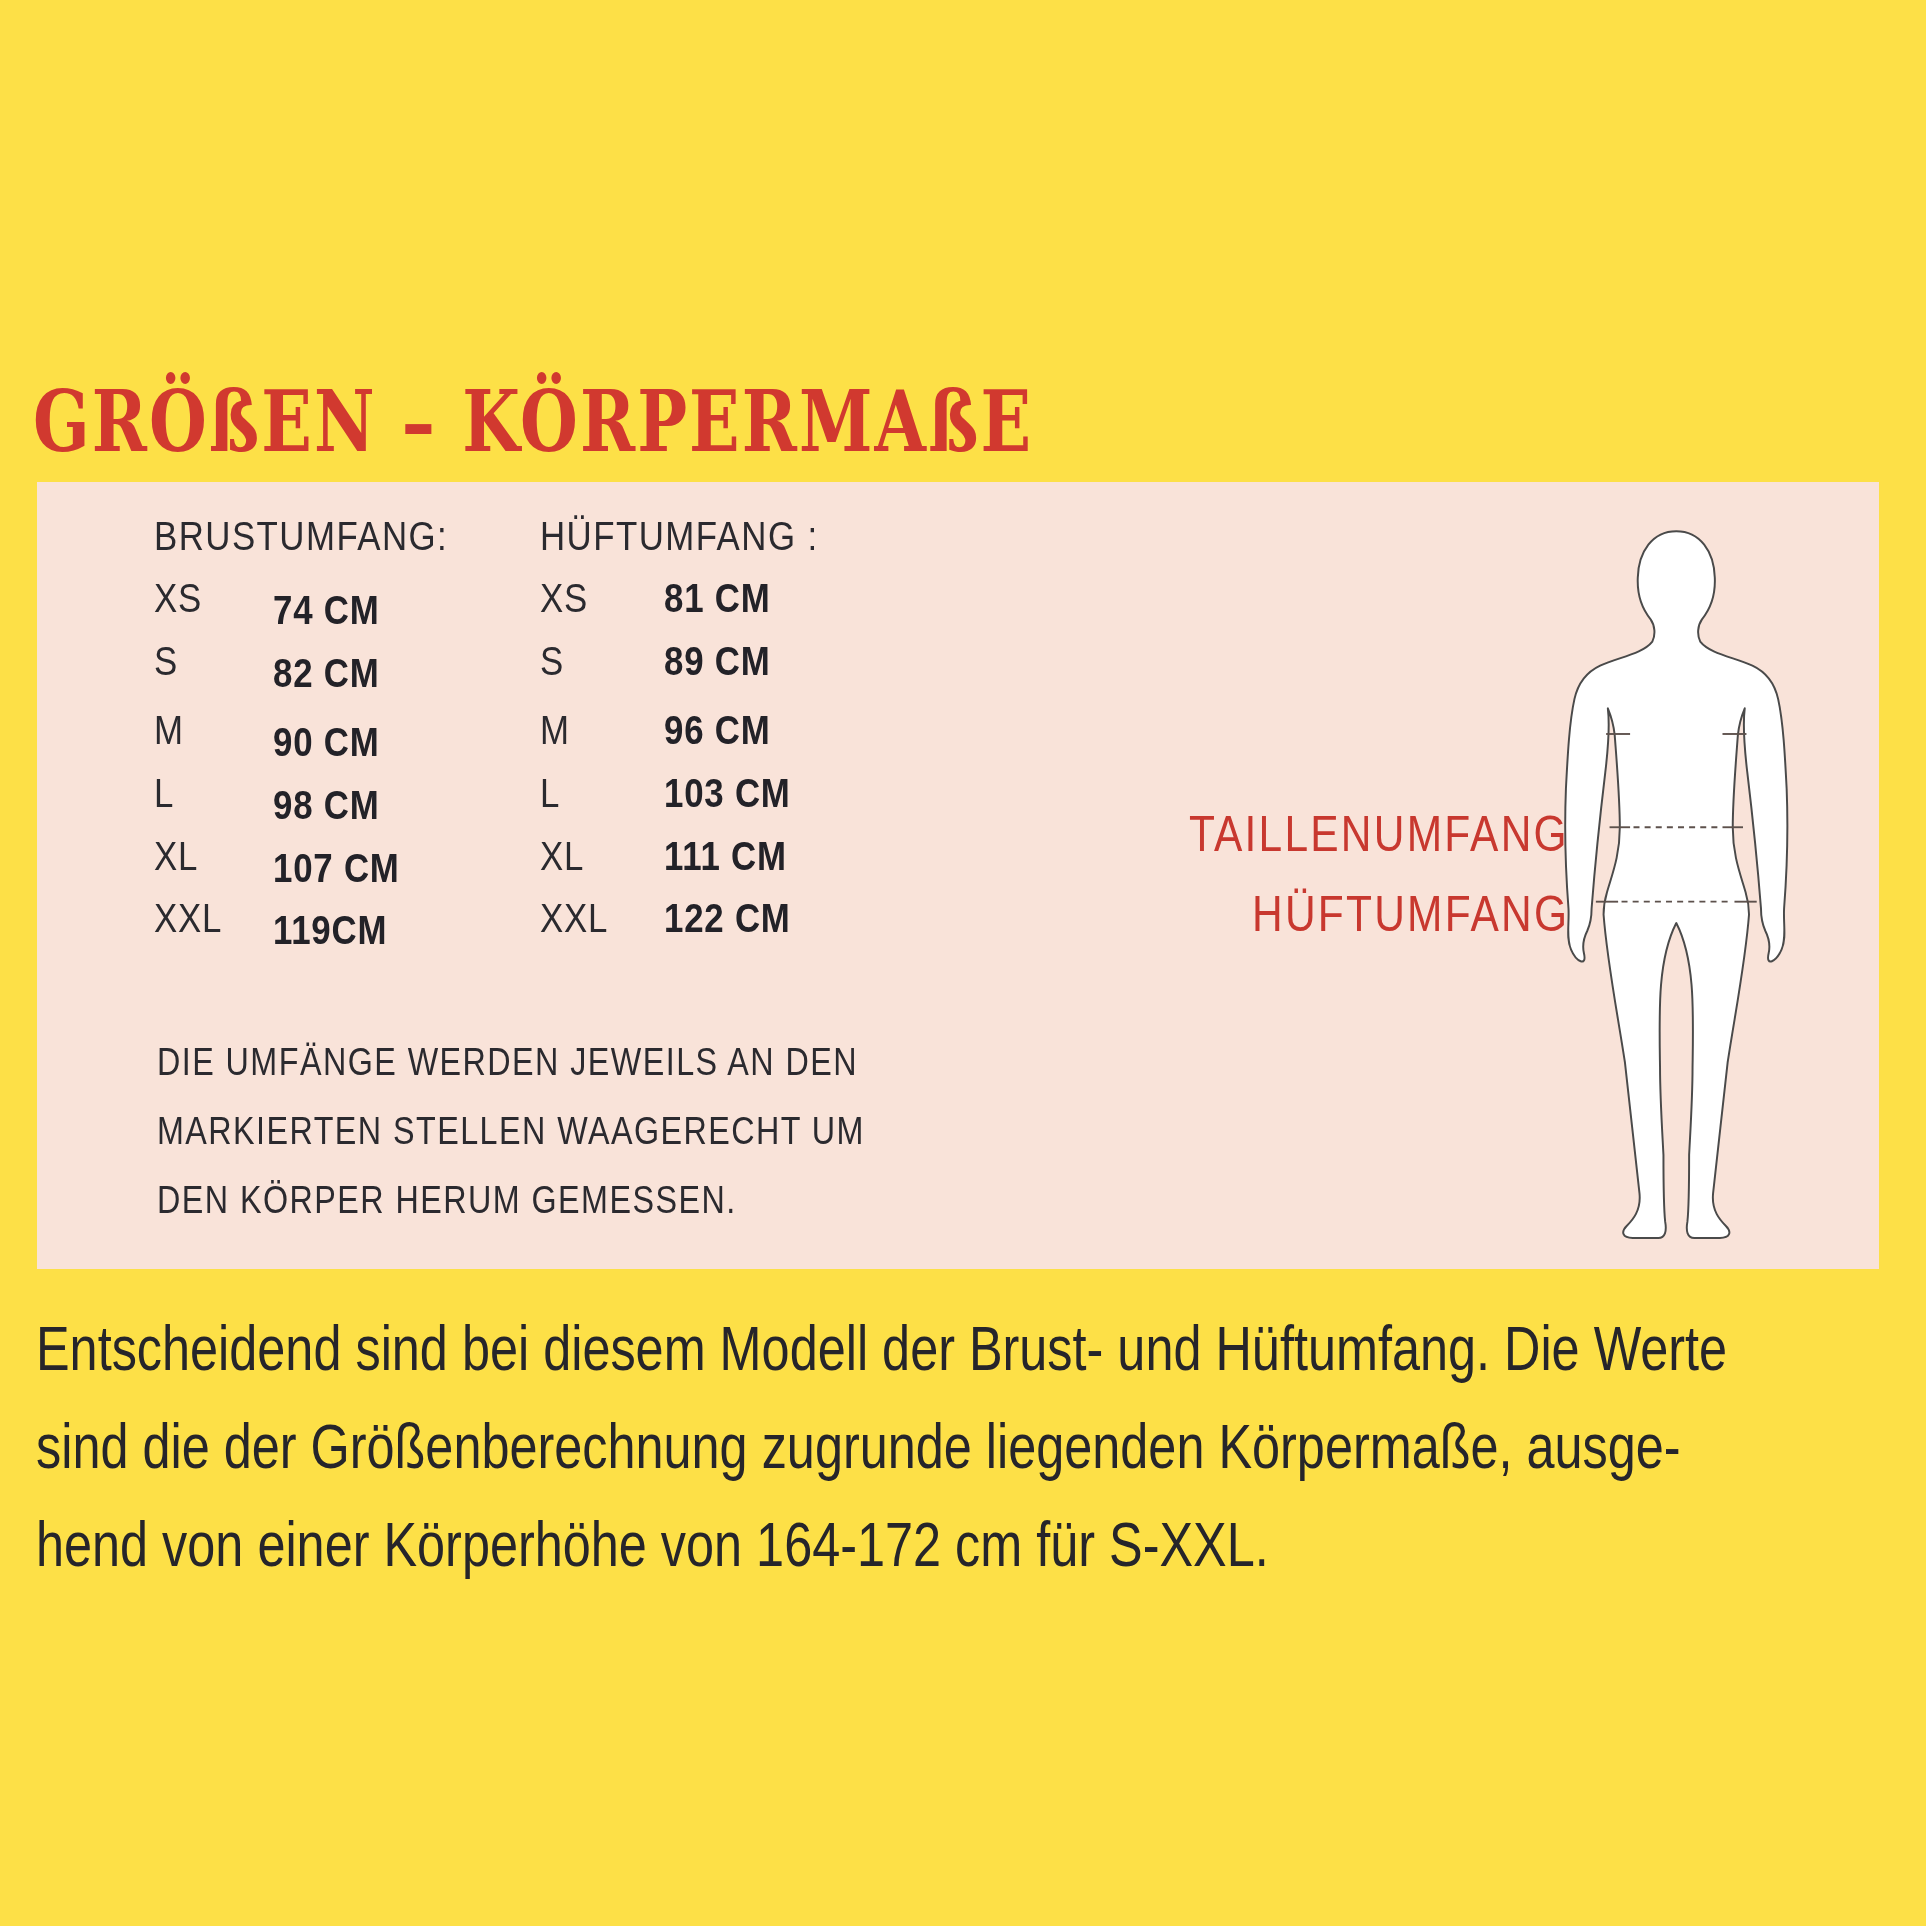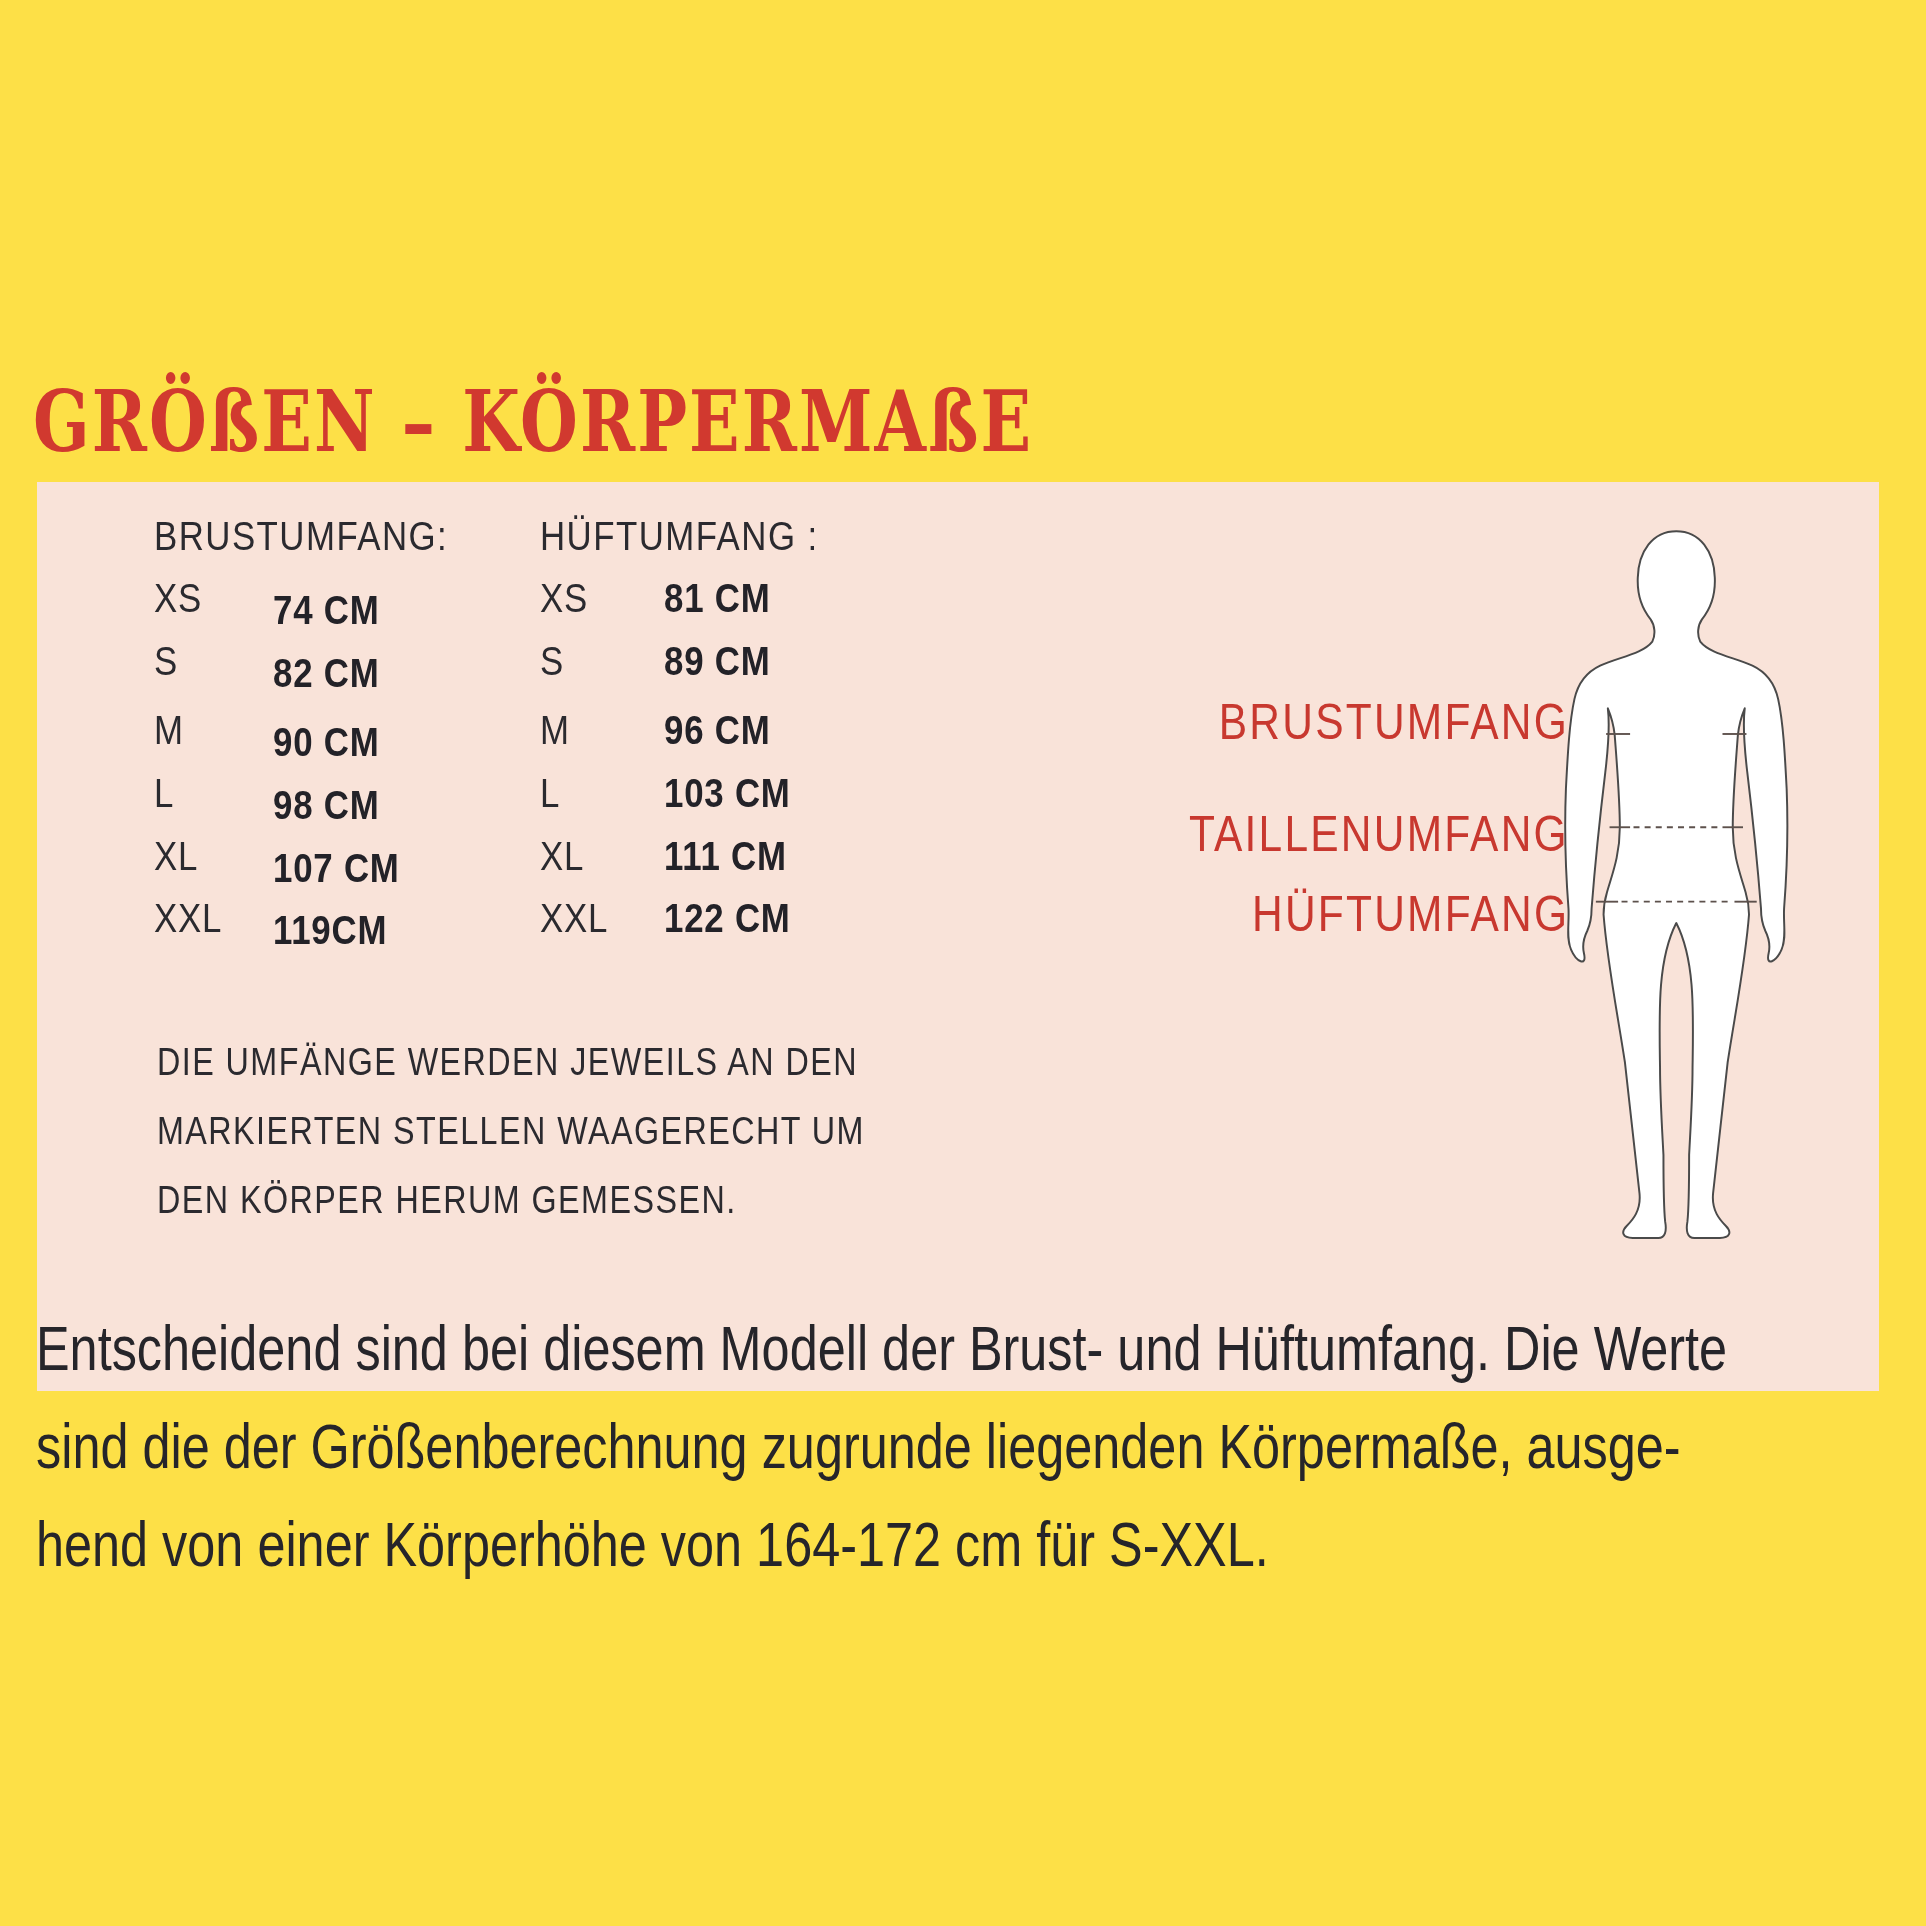--- a/index.html
+++ b/index.html
@@ -18,21 +18,21 @@
 
   .title{
     position:absolute;left:33px;top:380px;margin:0;
     font-family:"DejaVu Serif",serif;font-weight:bold;
     font-size:84px;line-height:1;letter-spacing:2.6px;
     color:#d1392f;
   }
 
   .panel{
     position:absolute;left:37px;top:482px;
-    width:1842px;height:909px;
+    width:1842px;height:787px;
     background:#f9e3d9;
   }
 
   .meas-col{position:absolute;top:0;width:445px;height:514px;}
   .col-hdr{position:absolute;top:34px;left:0;font-size:41px;line-height:1;letter-spacing:1.7px;color:#2b2a2f;}
   .trow{position:absolute;left:0;width:377px;height:50px;}
   .trow .sz{position:absolute;left:0;top:0;font-size:41px;line-height:1;letter-spacing:0.9px;color:#2b2a2f;}
   .trow .val{position:absolute;top:0;font-size:41px;line-height:1;letter-spacing:0.9px;font-weight:700;color:#232228;}
   .col-chest .val{left:119px;margin-top:12px;}
   .col-hip .val{left:124px;}
@@ -116,21 +116,20 @@
         <span class="val"><span class="cond">122 CM</span></span>
       </div>
     </div>
 
     <div class="note">
       <div class="note-line"><span class="cond">DIE UMFÄNGE WERDEN JEWEILS AN DEN</span></div>
       <div class="note-line"><span class="cond">MARKIERTEN STELLEN WAAGERECHT UM</span></div>
       <div class="note-line"><span class="cond">DEN KÖRPER HERUM GEMESSEN.</span></div>
     </div>
 
-    <div class="fig-label" style="top:215px"><span class="cond-r">BRUSTUMFANG</span></div>
     <div class="fig-label" style="top:327px"><span class="cond-r">TAILLENUMFANG</span></div>
     <div class="fig-label" style="top:407px"><span class="cond-r">HÜFTUMFANG</span></div>
 
     <svg class="figure" viewBox="0 0 420 900" aria-hidden="true">
       <path class="body" d="M208 40
         C 236 40 252 64 253 94 C 254 116 247 132 238 143 C 233 150 232 161 236 169
         C 247 183 274 187 297 197 C 314 205 323 218 327 236 C 333 263 335 302 337 341
         C 339 391 337 442 334 481 C 333 499 337 516 331 529 C 325 543 312 550 316 533
         C 318 524 316 515 312 507 C 308 498 307 490 307 481 C 303 430 297 372 291 322
         C 287 288 286 263 288 247 C 283 259 281 269 280 278 C 277 318 274 353 274 386

